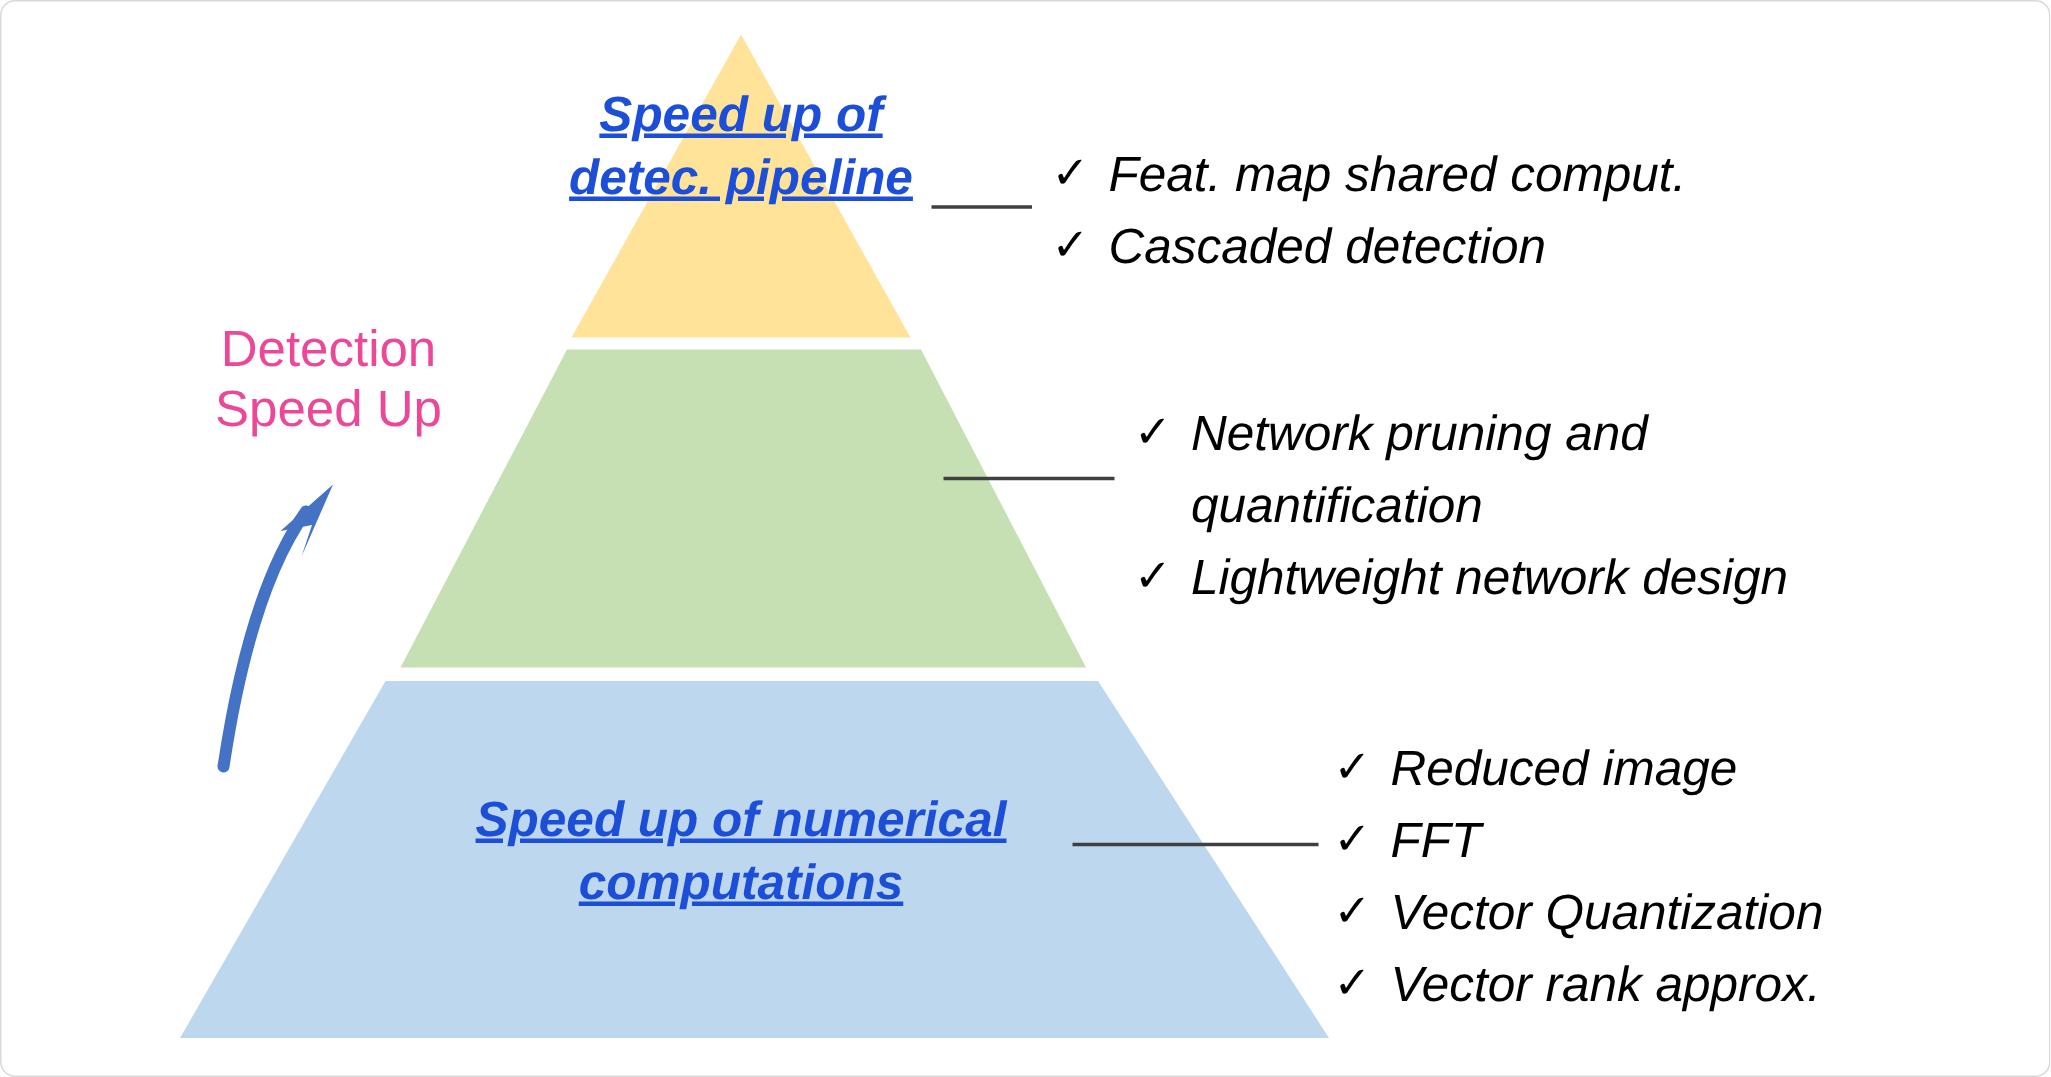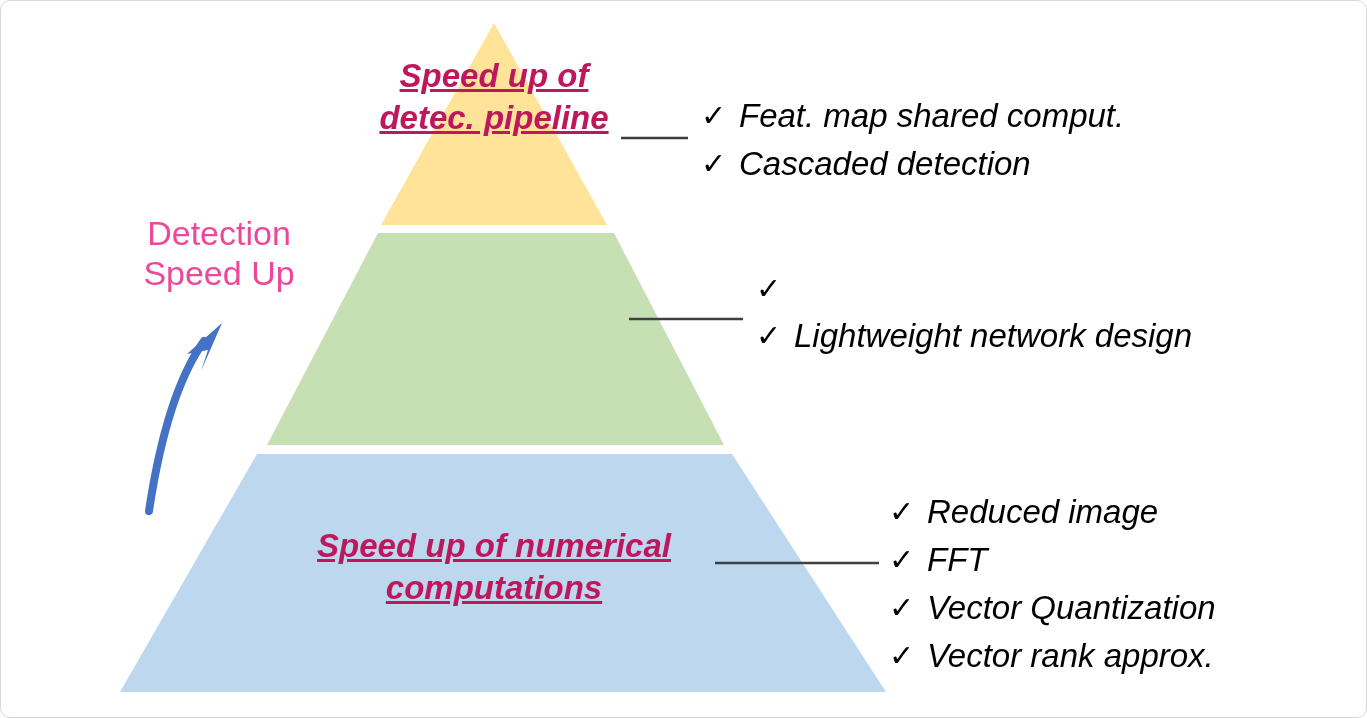--- a/index.html
+++ b/index.html
@@ -39,21 +39,21 @@
     color: #ec4899;
     text-align: center;
     white-space: pre-line;
   }
 
   
   .tier-caption {
     position: absolute;
     font-style: italic;
     font-weight: bold;
-    color: #be185d;
+    color: #1d4ed8;
     text-align: center;
     text-decoration: underline;
     text-underline-offset: 2px;
     line-height: 1.28;
   }
   #tier-caption-top {
     left: 377px;
     top: 54px;
     width: 232px;
     font-size: 33px;
@@ -139,20 +139,21 @@
     </div>
     <div class="bullet-row">
       <span class="bullet-mark">✓</span>
       <span class="bullet-text">Cascaded detection</span>
     </div>
   </div>
 
   <div class="bullets" id="bullets-mid">
     <div class="bullet-row">
       <span class="bullet-mark">✓</span>
+      <span class="bullet-text">Network pruning and quantification</span>
     </div>
     <div class="bullet-row">
       <span class="bullet-mark">✓</span>
       <span class="bullet-text">Lightweight network design</span>
     </div>
   </div>
 
   <div class="bullets" id="bullets-bottom">
     <div class="bullet-row">
       <span class="bullet-mark">✓</span>

